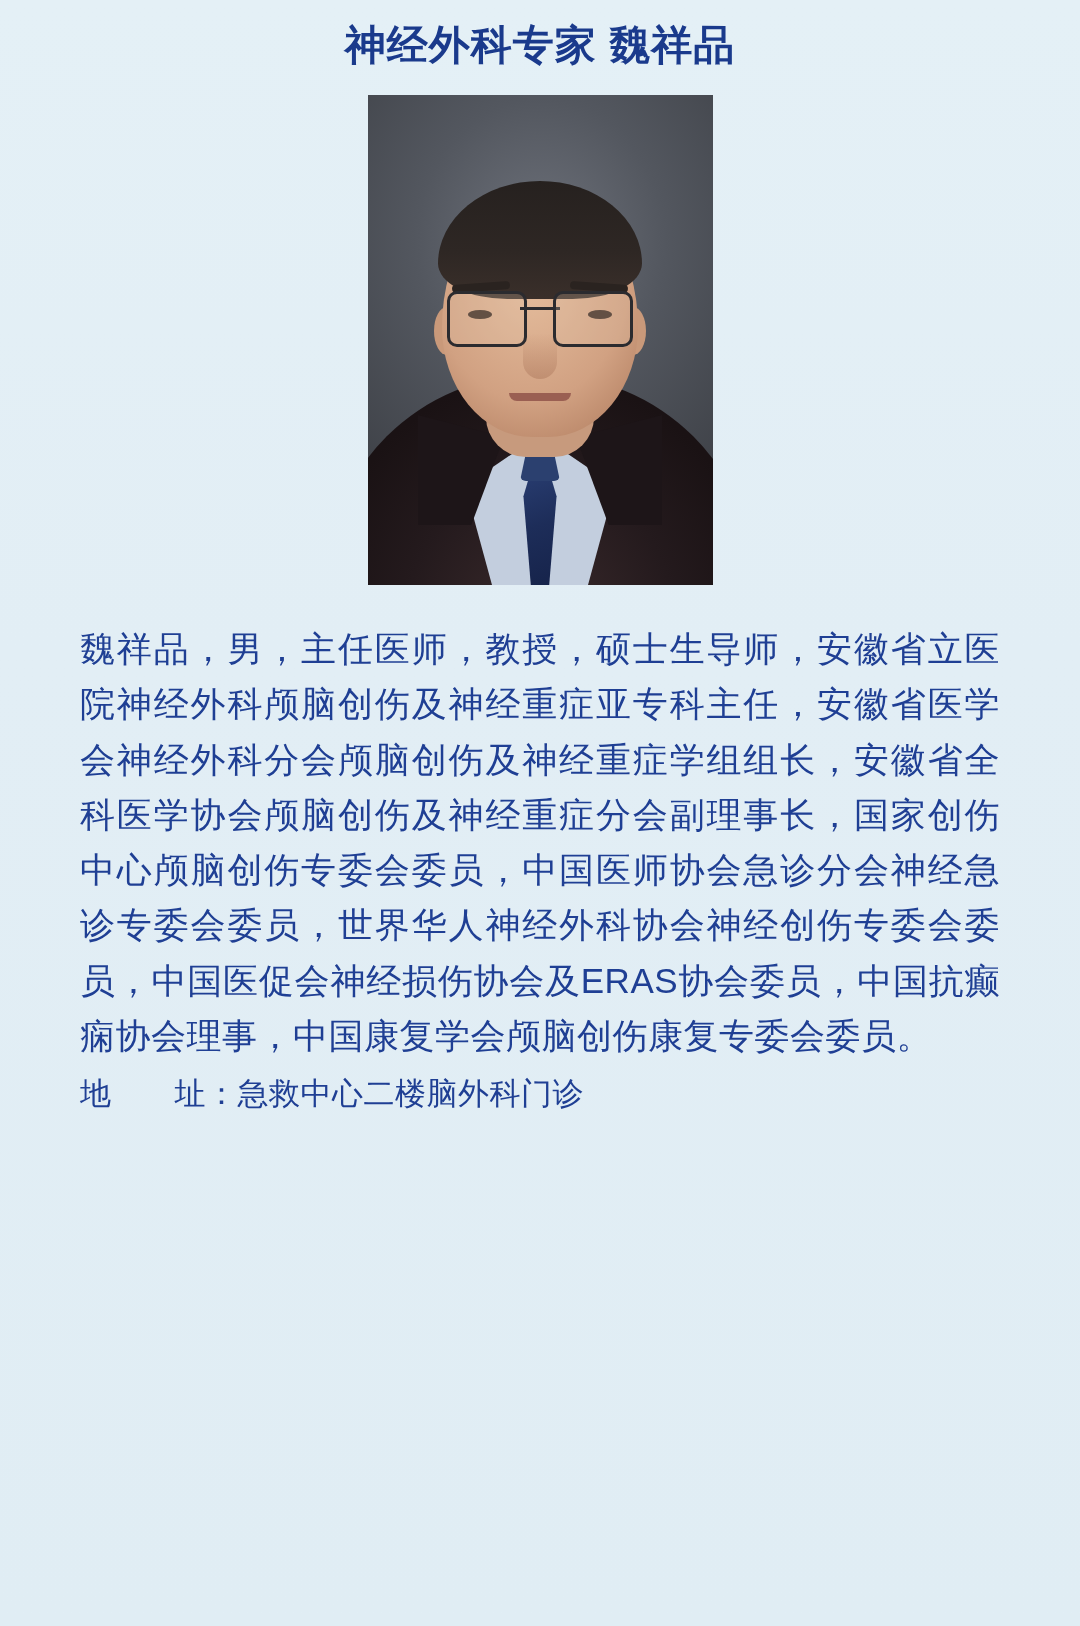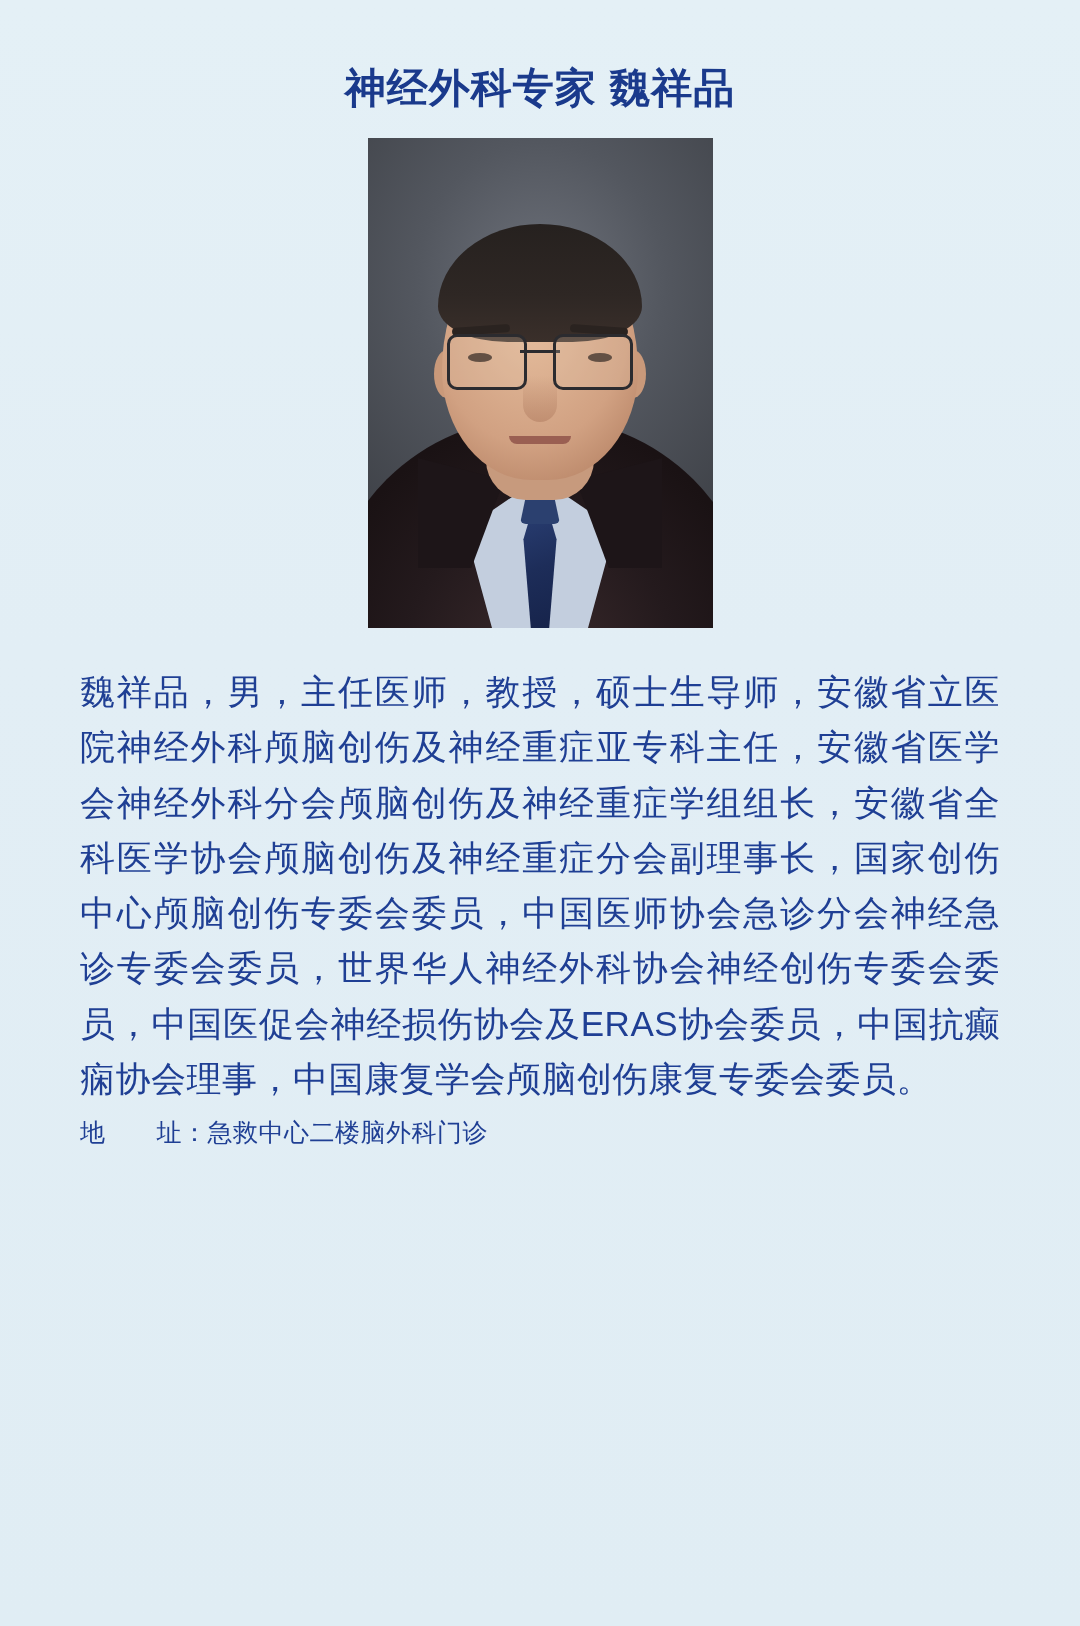--- a/index.html
+++ b/index.html
@@ -20,21 +20,20 @@
     box-sizing: border-box;
     background: linear-gradient(180deg, #e4f0f6 0%, #e2eef5 40%, #e0edf4 100%);
     display: flex;
     flex-direction: column;
     align-items: center;
     padding-top: 18px;
   }
   .title-block {
     text-align: right;
     line-height: 1.34;
-    margin-top: 43px;
   }
   .title-line {
     font-size: 41px;
     font-weight: 700;
     color: #1a3a8c;
     letter-spacing: 1px;
   }
   .portrait-wrap {
     margin-top: 22px;
     width: 345px;
@@ -223,21 +222,21 @@
   .bio {
     font-size: 35px;
     line-height: 1.58;
     color: #1f3f94;
     text-align: justify;
     text-justify: inter-ideograph;
     letter-spacing: 0.5px;
   }
   .meta {
     margin-top: 6px;
-    font-size: 25px;
+    font-size: 31px;
     line-height: 1.62;
     color: #1f3f94;
     letter-spacing: 0.5px;
   }
 </style>
 </head>
 <body>
 
 <div class="page">
 

